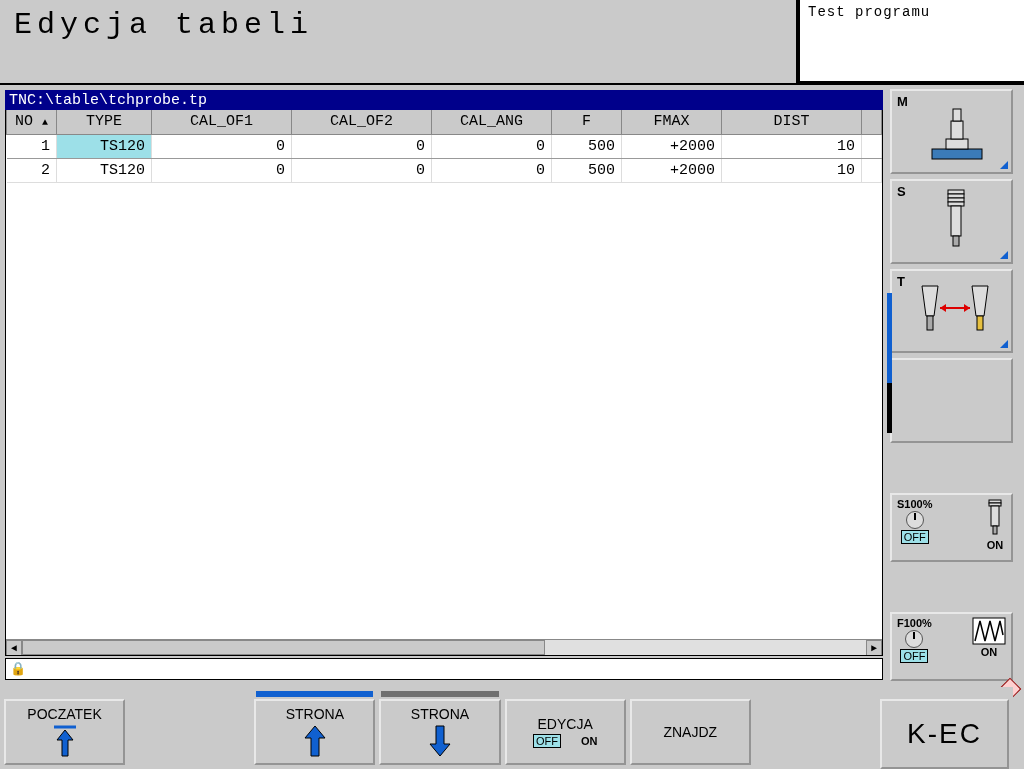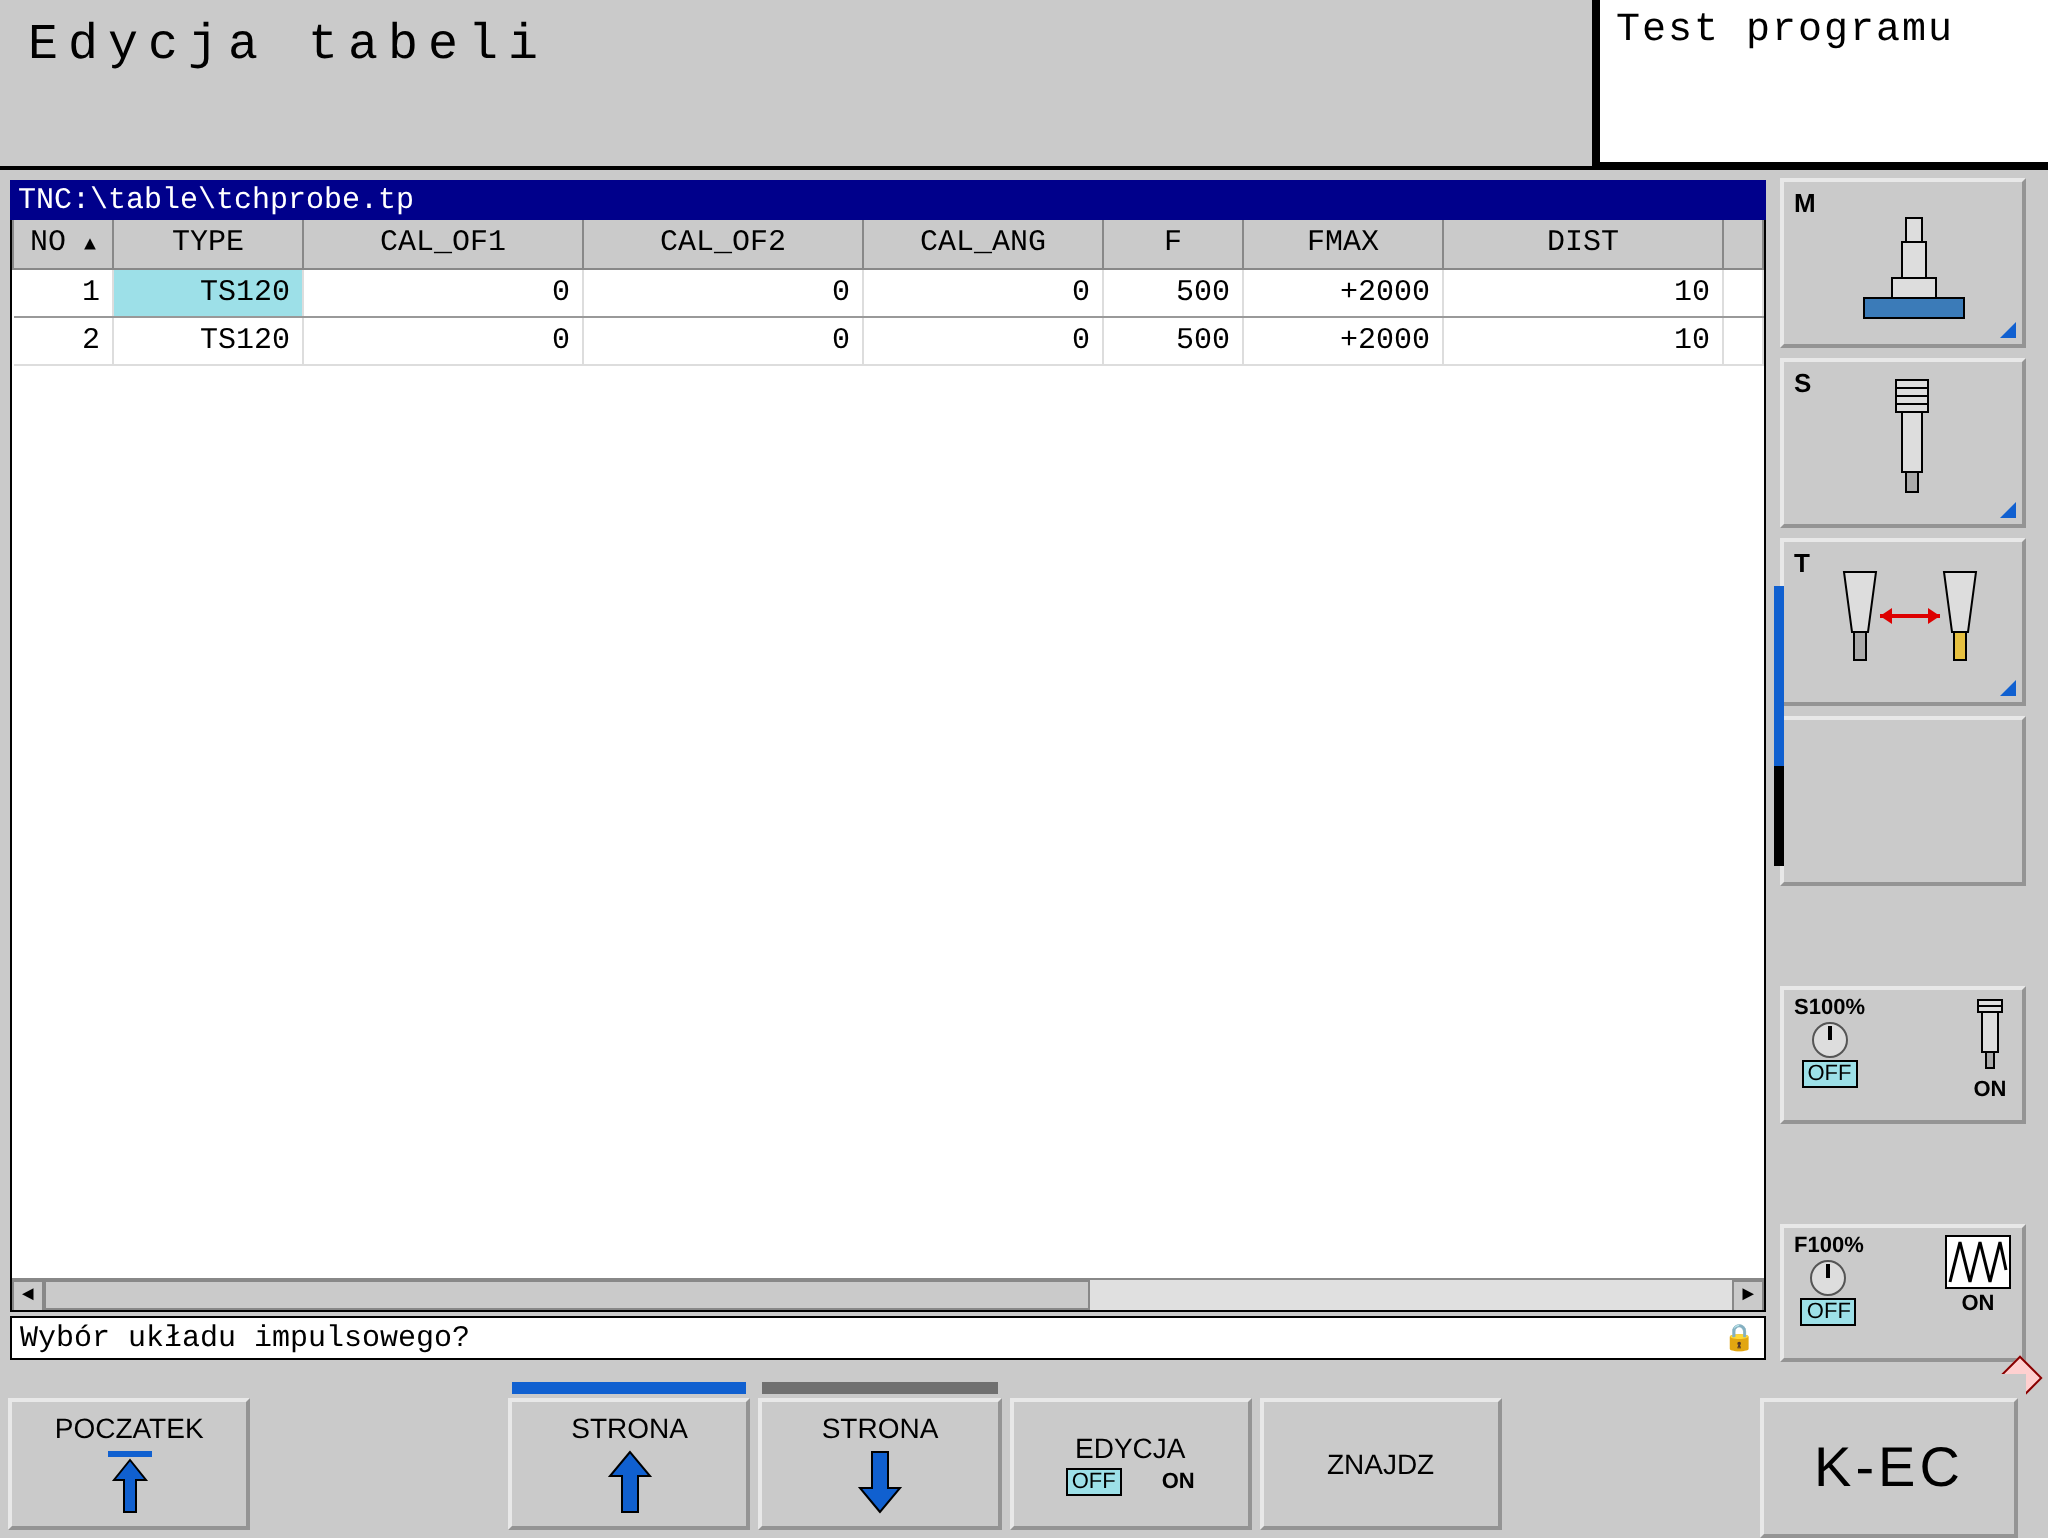--- a/index.html
+++ b/index.html
@@ -14,33 +14,33 @@
   .header {
     display: flex;
     height: 85px;
     border-bottom: 2px solid #000;
   }
   .title-area {
     flex: 1;
     background: #cacaca;
     padding: 8px 14px;
     border-right: 2px solid #000;
-    font-size: 25px;
+    font-size: 30px;
     letter-spacing: 5px;
     font-weight: normal;
     color: #000;
   }
   .status-box {
     width: 226px;
     background: #fff;
     border: 2px solid #000;
     border-top: none;
     border-right: none;
     padding: 4px 8px;
-    font-size: 20px;
+    font-size: 14px;
     font-family: "Courier New", monospace;
     letter-spacing: 1px;
   }
   .main-area {
     display: flex;
     height: 600px;
   }
   .left-panel {
     width: 888px;
     padding: 5px;
@@ -332,21 +332,20 @@
       </table>
       <div class="hscroll">
         <div class="hscroll-btn">◄</div>
         <div class="hscroll-track">
           <div class="hscroll-thumb"></div>
         </div>
         <div class="hscroll-btn">►</div>
       </div>
     </div>
     <div class="prompt-bar">
-      <span>Wybór układu impulsowego?</span>
       <span class="lock-icon">🔒</span>
     </div>
   </div>
 
   <div class="right-panel">
     <div class="side-btn side-btn-tall">
       <span class="side-label">M</span>
       <div class="side-icon-wrap">
         <svg width="70" height="60" viewBox="0 0 70 60">
           <rect x="10" y="48" width="50" height="10" fill="#3b7bb8" stroke="#000"></rect>

